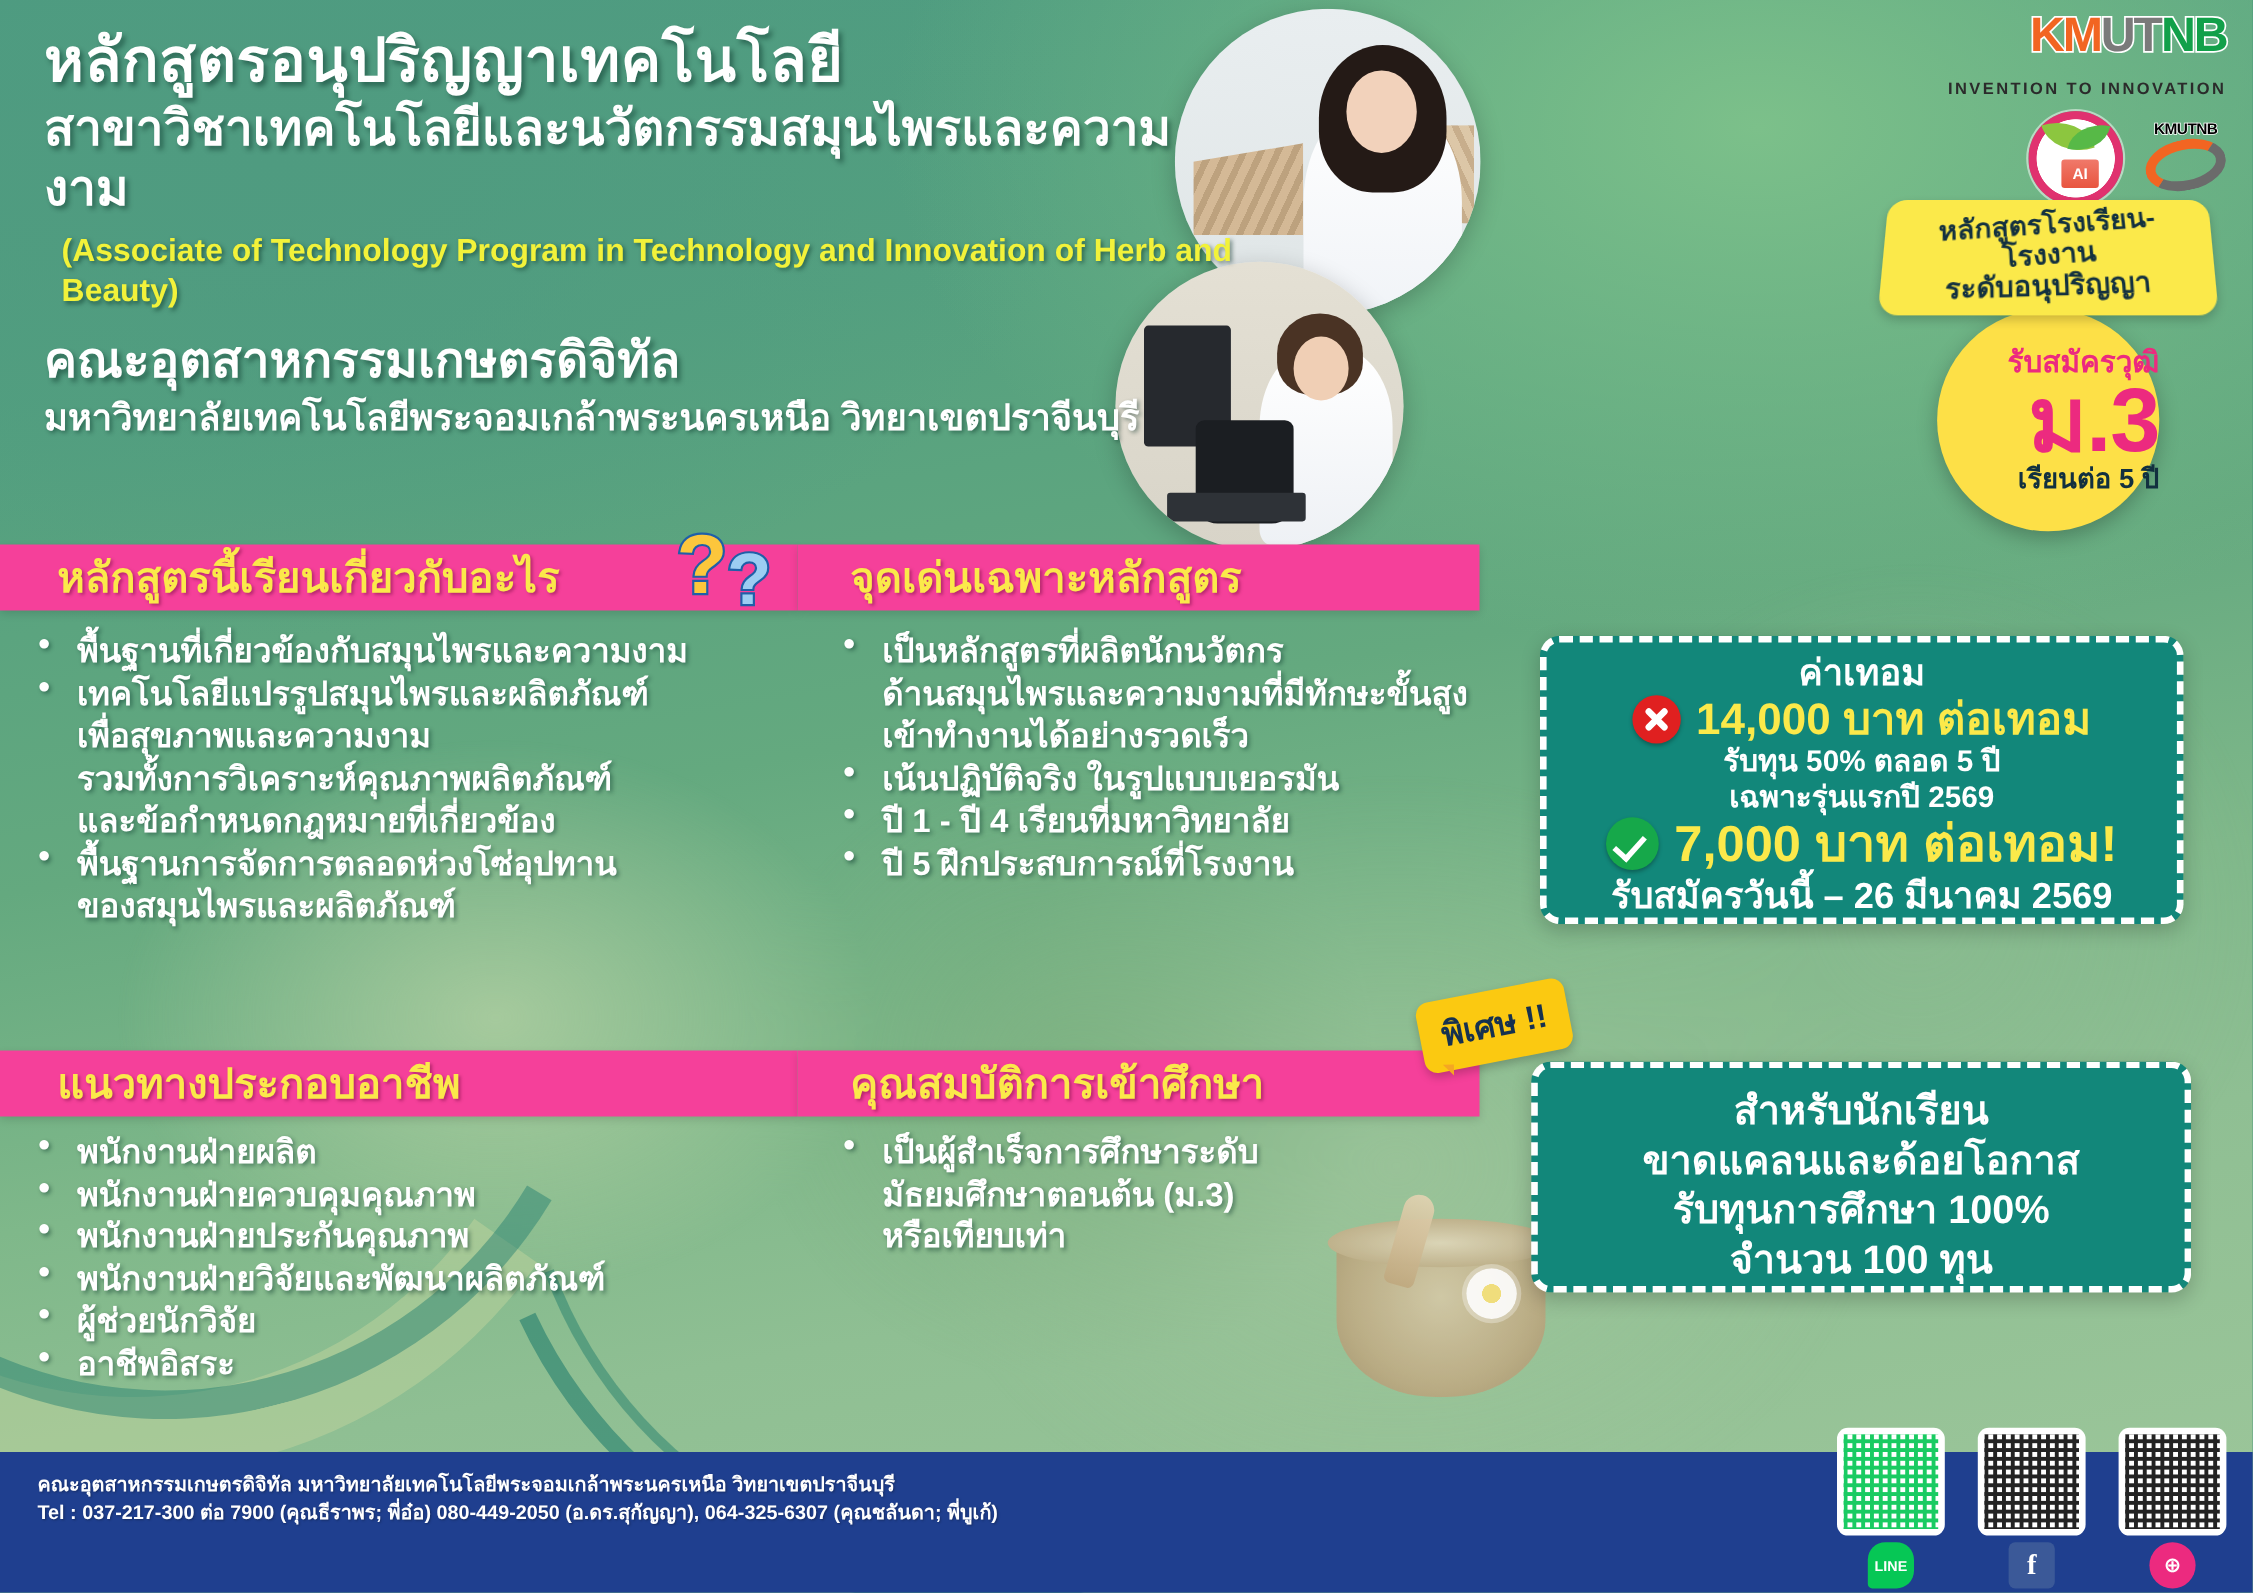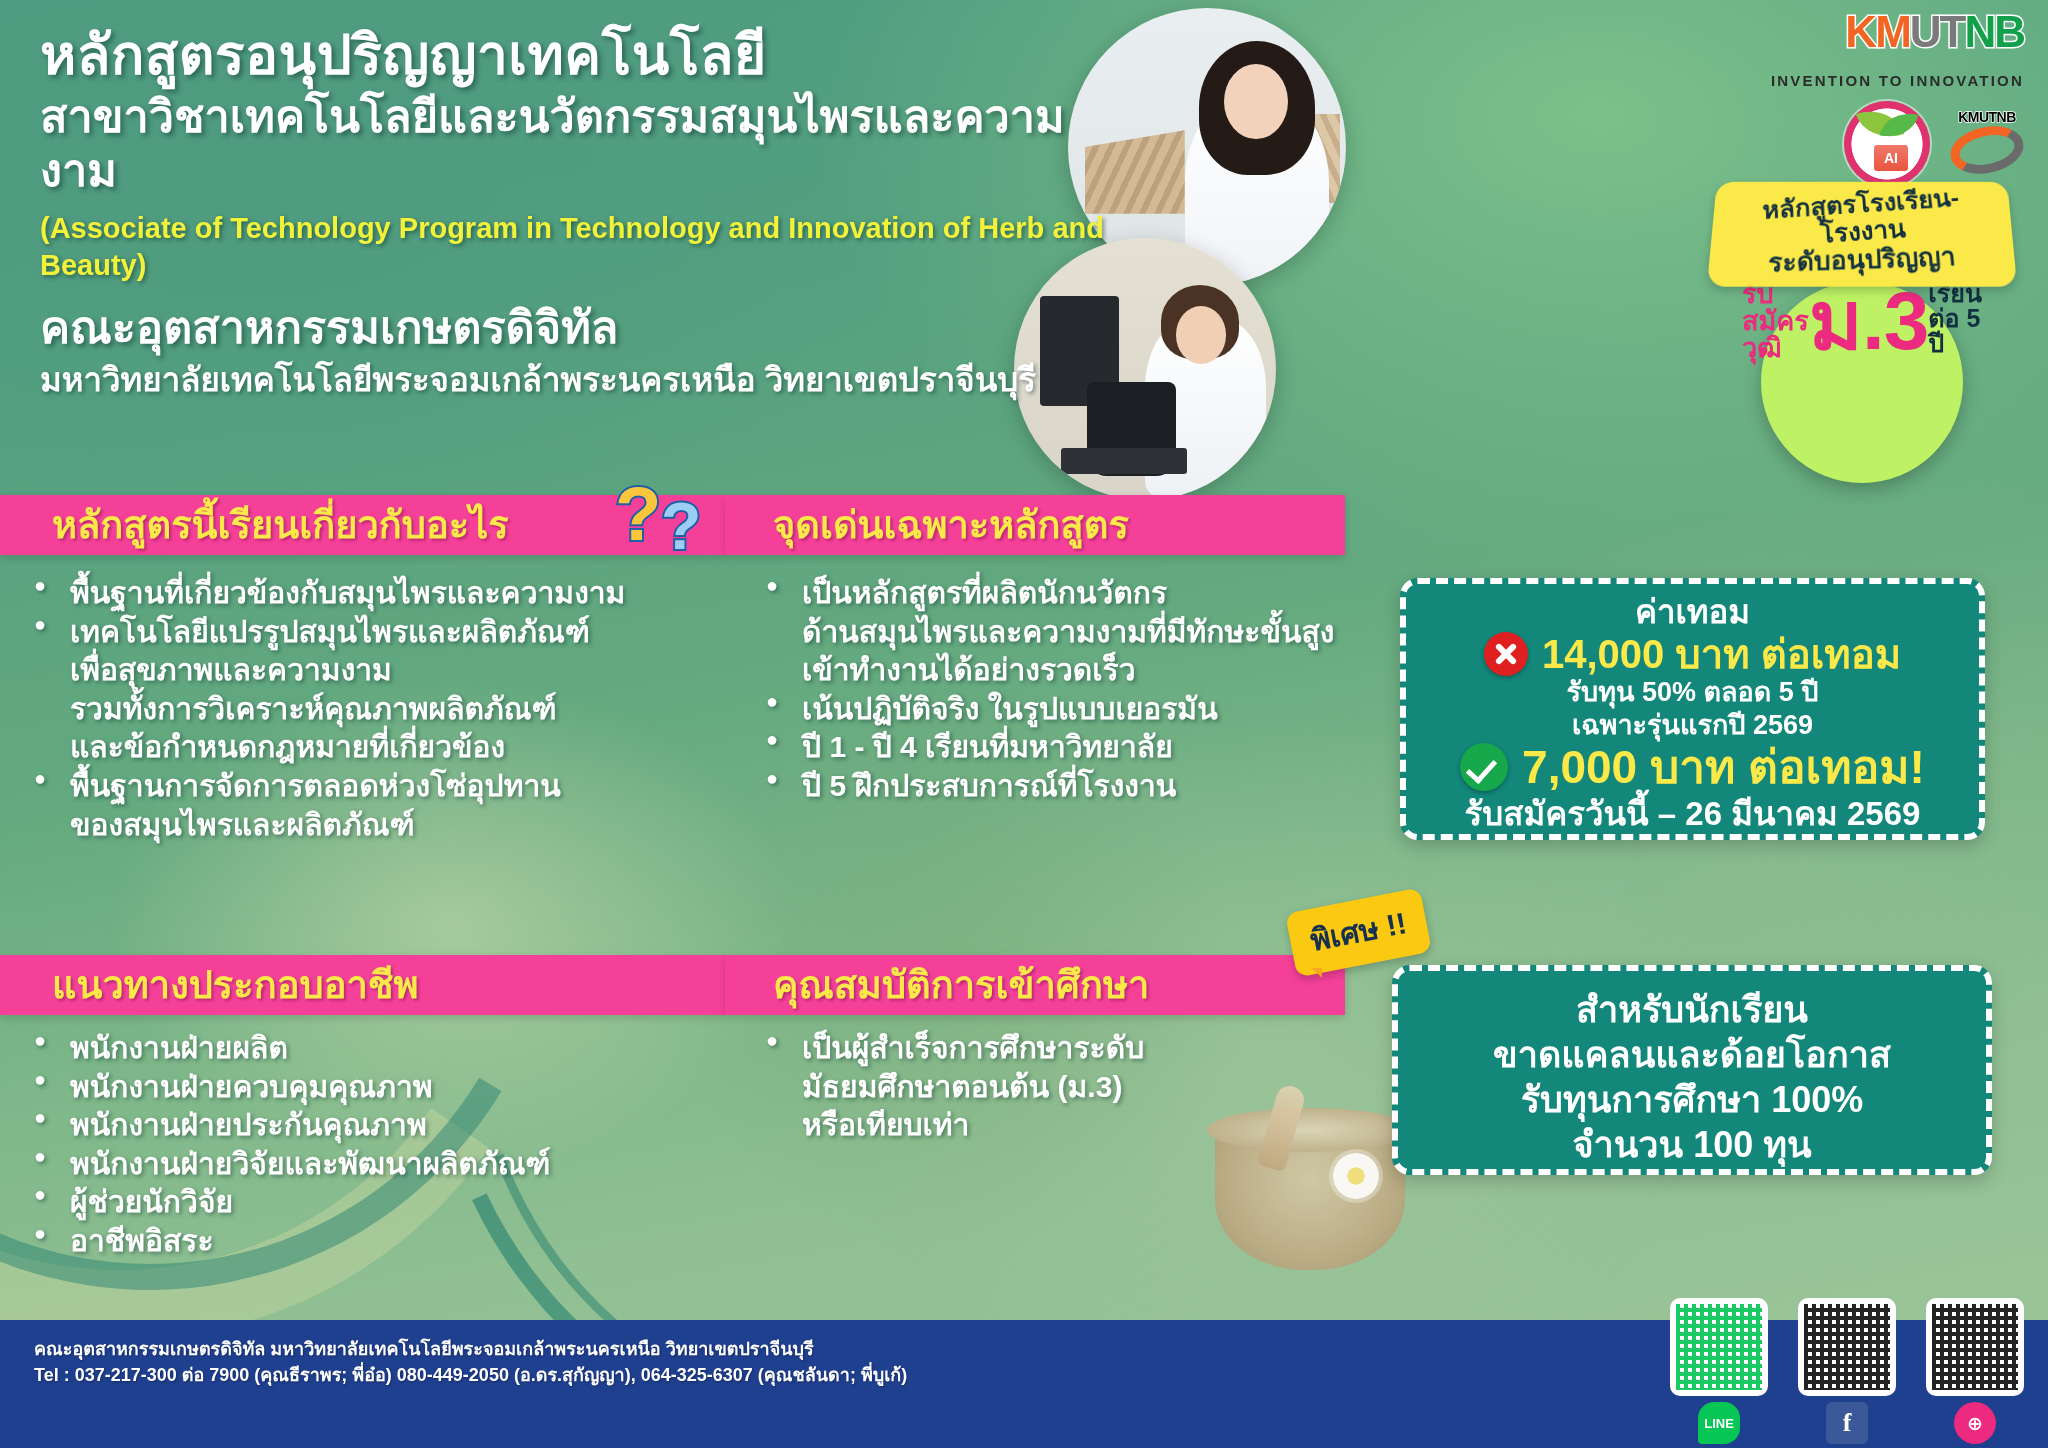--- a/index.html
+++ b/index.html
@@ -77,21 +77,21 @@
         border:9px solid rgba(25,120,105,.45); border-color:rgba(25,120,105,.45) transparent transparent transparent;
         transform:rotate(205deg); }
 
   
   .title-block{ position:absolute; left:40px; top:24px; width:1080px; z-index:6; }
   .t1{ font-size:55px; font-weight:bold; color:#ffffff; line-height:1.16;
        text-shadow:3px 3px 5px rgba(0,40,30,.45); letter-spacing:.5px; }
   .t2{ font-size:45px; font-weight:bold; color:#ffffff; line-height:1.2;
        text-shadow:3px 3px 5px rgba(0,40,30,.45); margin-top:2px; }
   .t3{ font-size:29px; font-weight:bold; color:#f2f23a; line-height:1.3; margin-top:12px;
-       text-shadow:2px 2px 4px rgba(0,40,30,.5); }
+       text-shadow:2px 2px 4px rgba(0,40,30,.5);margin-left:16px; }
   .t4{ font-size:45px; font-weight:bold; color:#ffffff; line-height:1.2; margin-top:16px;
        text-shadow:3px 3px 5px rgba(0,40,30,.45); }
   .t5{ font-size:33px; font-weight:bold; color:#ffffff; line-height:1.25; margin-top:4px;
        text-shadow:2px 2px 4px rgba(0,40,30,.45); }
 
   
   .photo{ position:absolute; border-radius:50%; overflow:hidden; z-index:5;
           box-shadow:0 6px 22px rgba(0,0,0,.22); }
   .photo-top{ left:1068px; top:8px; width:278px; height:278px;
     background:
@@ -156,22 +156,22 @@
     border-color:#f26522 #6b6b6b #6b6b6b #f26522; transform:rotate(-12deg); }
 
   
   .ribbon-wrap{ position:absolute; right:36px; top:178px; width:300px; z-index:9; }
   .ribbon{ background:#fbe94a; color:#12303f; border-radius:18px;
     padding:10px 16px 12px; text-align:center; box-shadow:0 4px 10px rgba(0,0,0,.2);
     transform:perspective(450px) rotateX(16deg); }
   .ribbon .r1{ font-size:26px; font-weight:bold; line-height:1.12; transform:rotate(-4deg); }
   .ribbon .r2{ font-size:26px; font-weight:bold; line-height:1.12; transform:rotate(-2deg); }
   .circle-badge{ width:202px; height:202px; margin:-6px auto 0; border-radius:50%;
-    background:#bef264; box-shadow:0 6px 18px rgba(0,0,0,.25);
-    display:flex; flex-direction:row; align-items:flex-start; justify-content:center; }
+    background:#fde047; box-shadow:0 6px 18px rgba(0,0,0,.25);
+    display:flex; flex-direction:column; align-items:flex-end; justify-content:center; }
   .cb-top{ font-size:27px; font-weight:bold; color:#ec2a7f; line-height:1; }
   .cb-main{ font-size:82px; font-weight:bold; color:#ec2a7f; line-height:.98; letter-spacing:-1px; }
   .cb-bot{ font-size:25px; font-weight:bold; color:#12303f; line-height:1; }
 
   
   .bar{ position:absolute; background:#f5409a; display:flex; align-items:flex-end; z-index:6;
         box-shadow:0 3px 8px rgba(0,0,0,.14); }
   .bar .bar-label{ color:#fbe94a; font-size:38px; font-weight:bold;
         text-shadow:2px 2px 3px rgba(90,0,45,.4); }
   #bar-a{ left:0; top:495px; width:725px; height:60px; padding-left:52px; }

